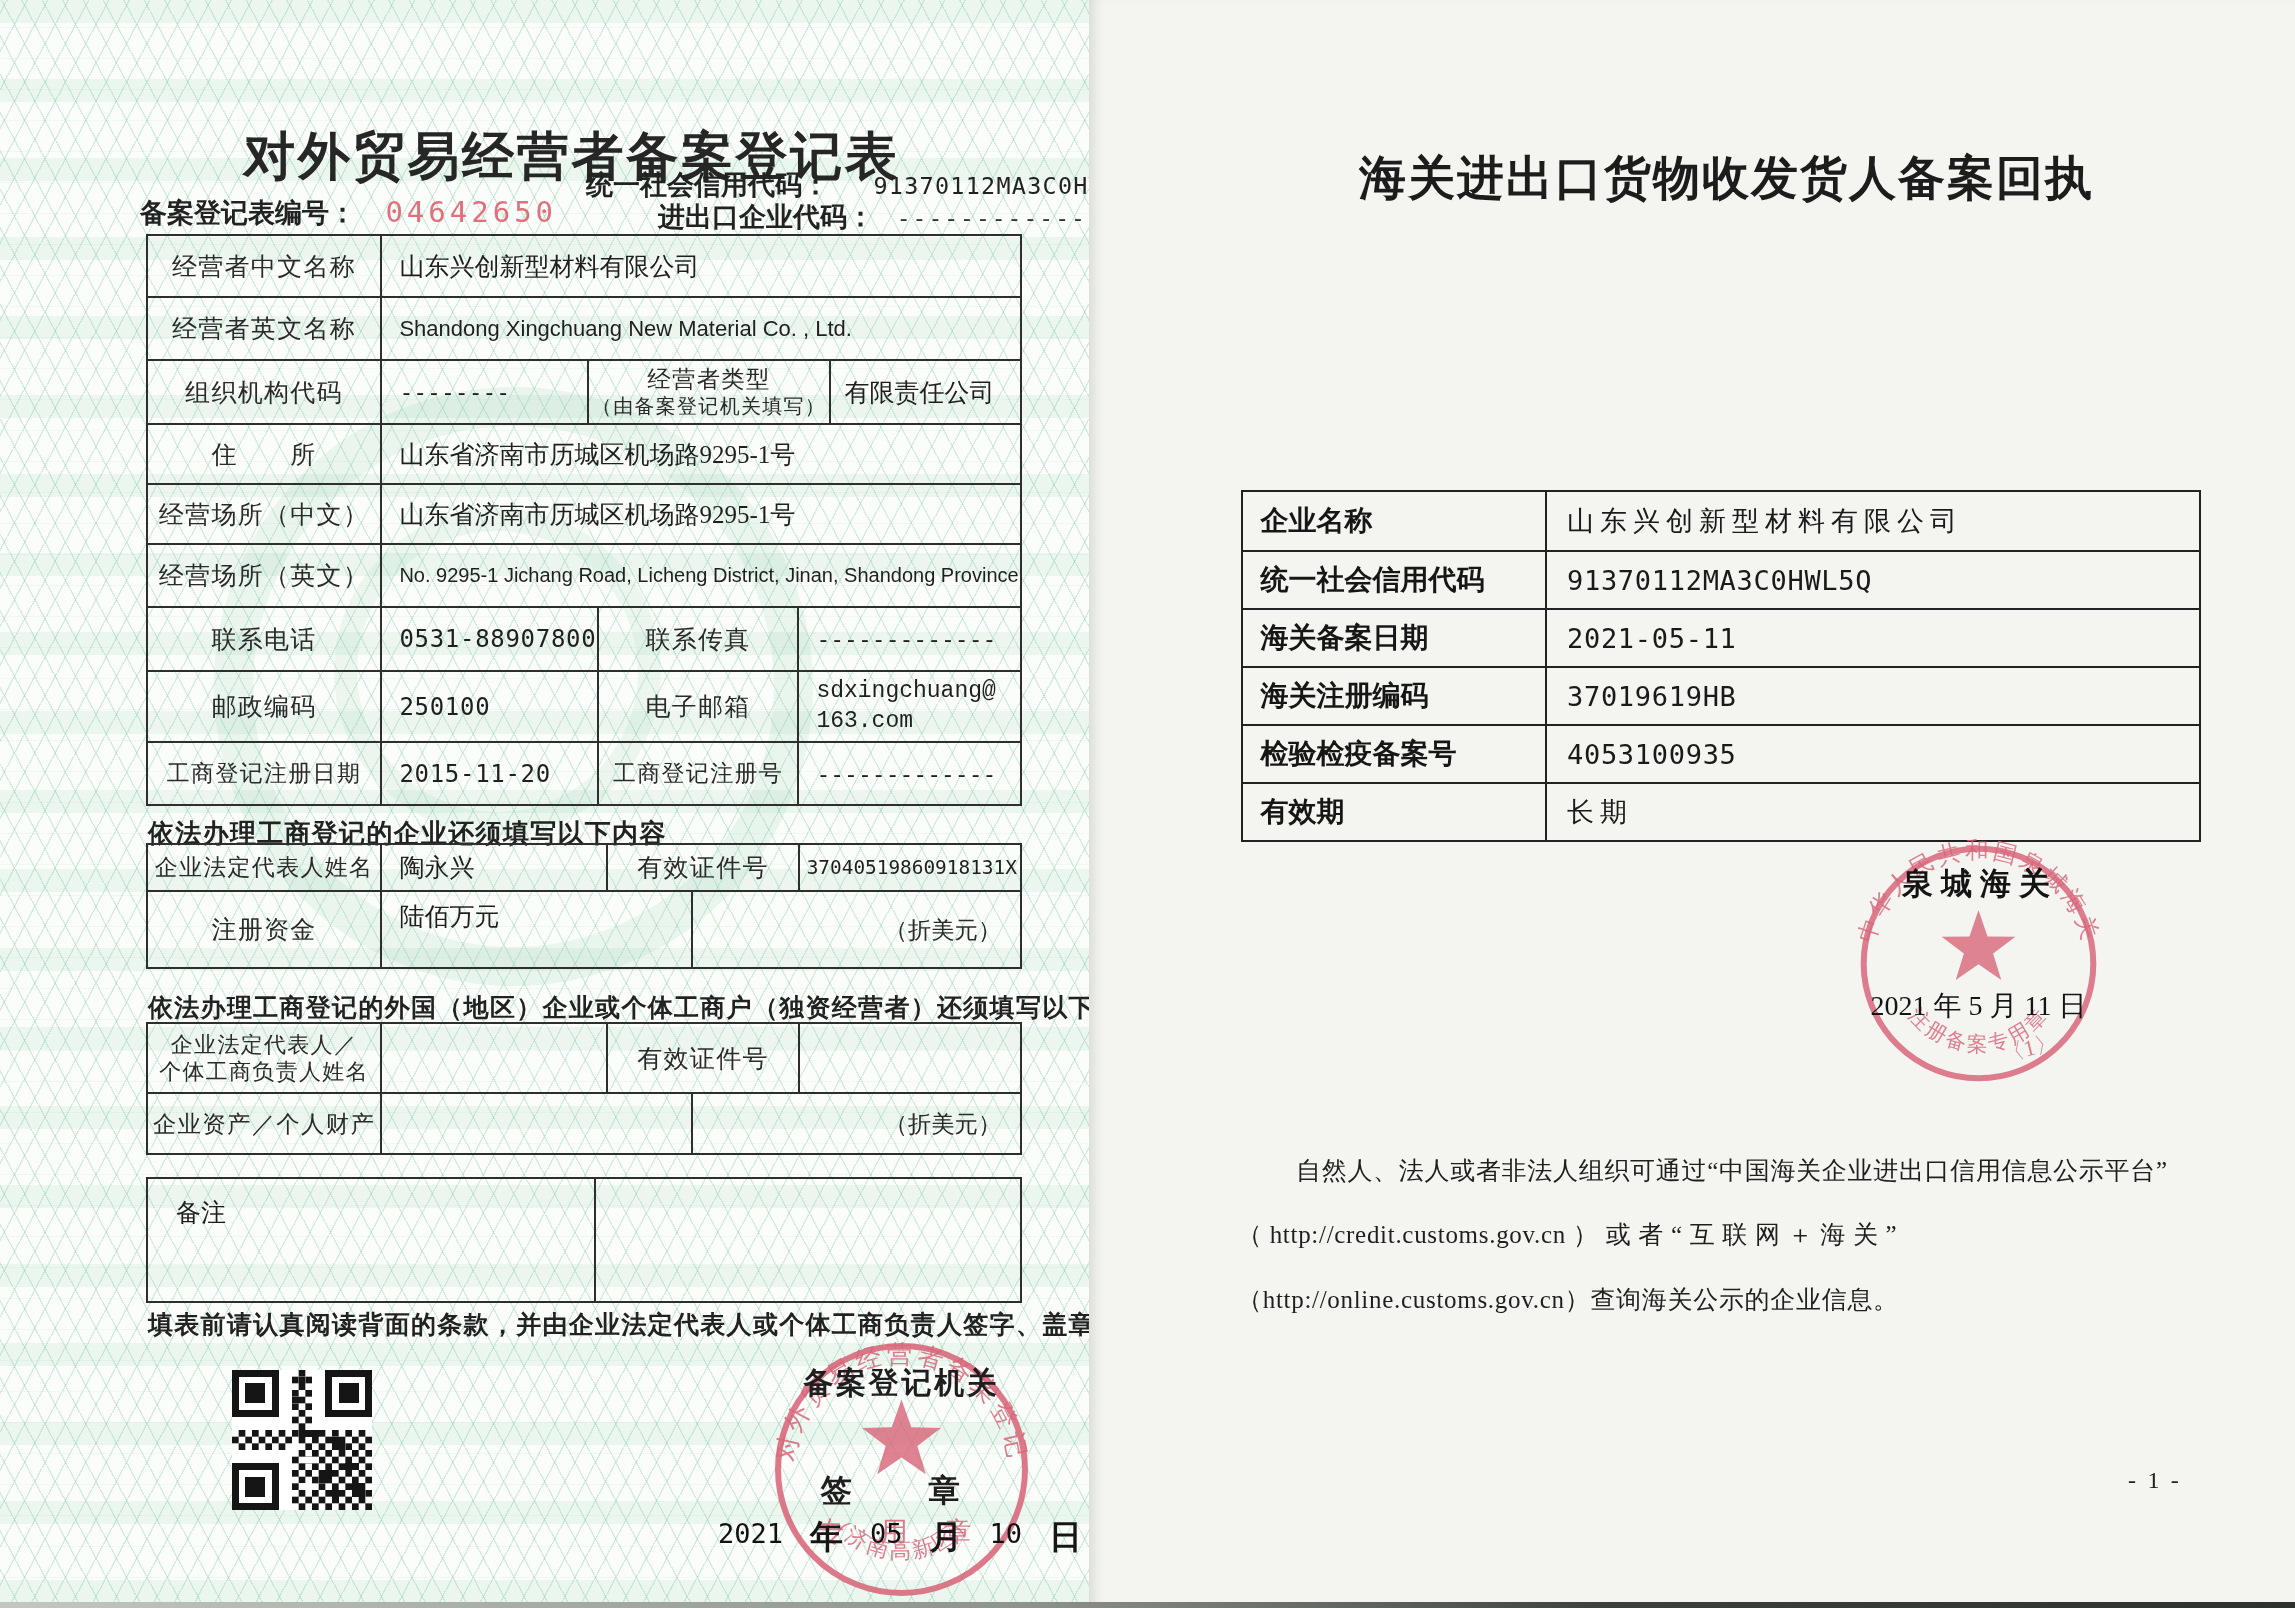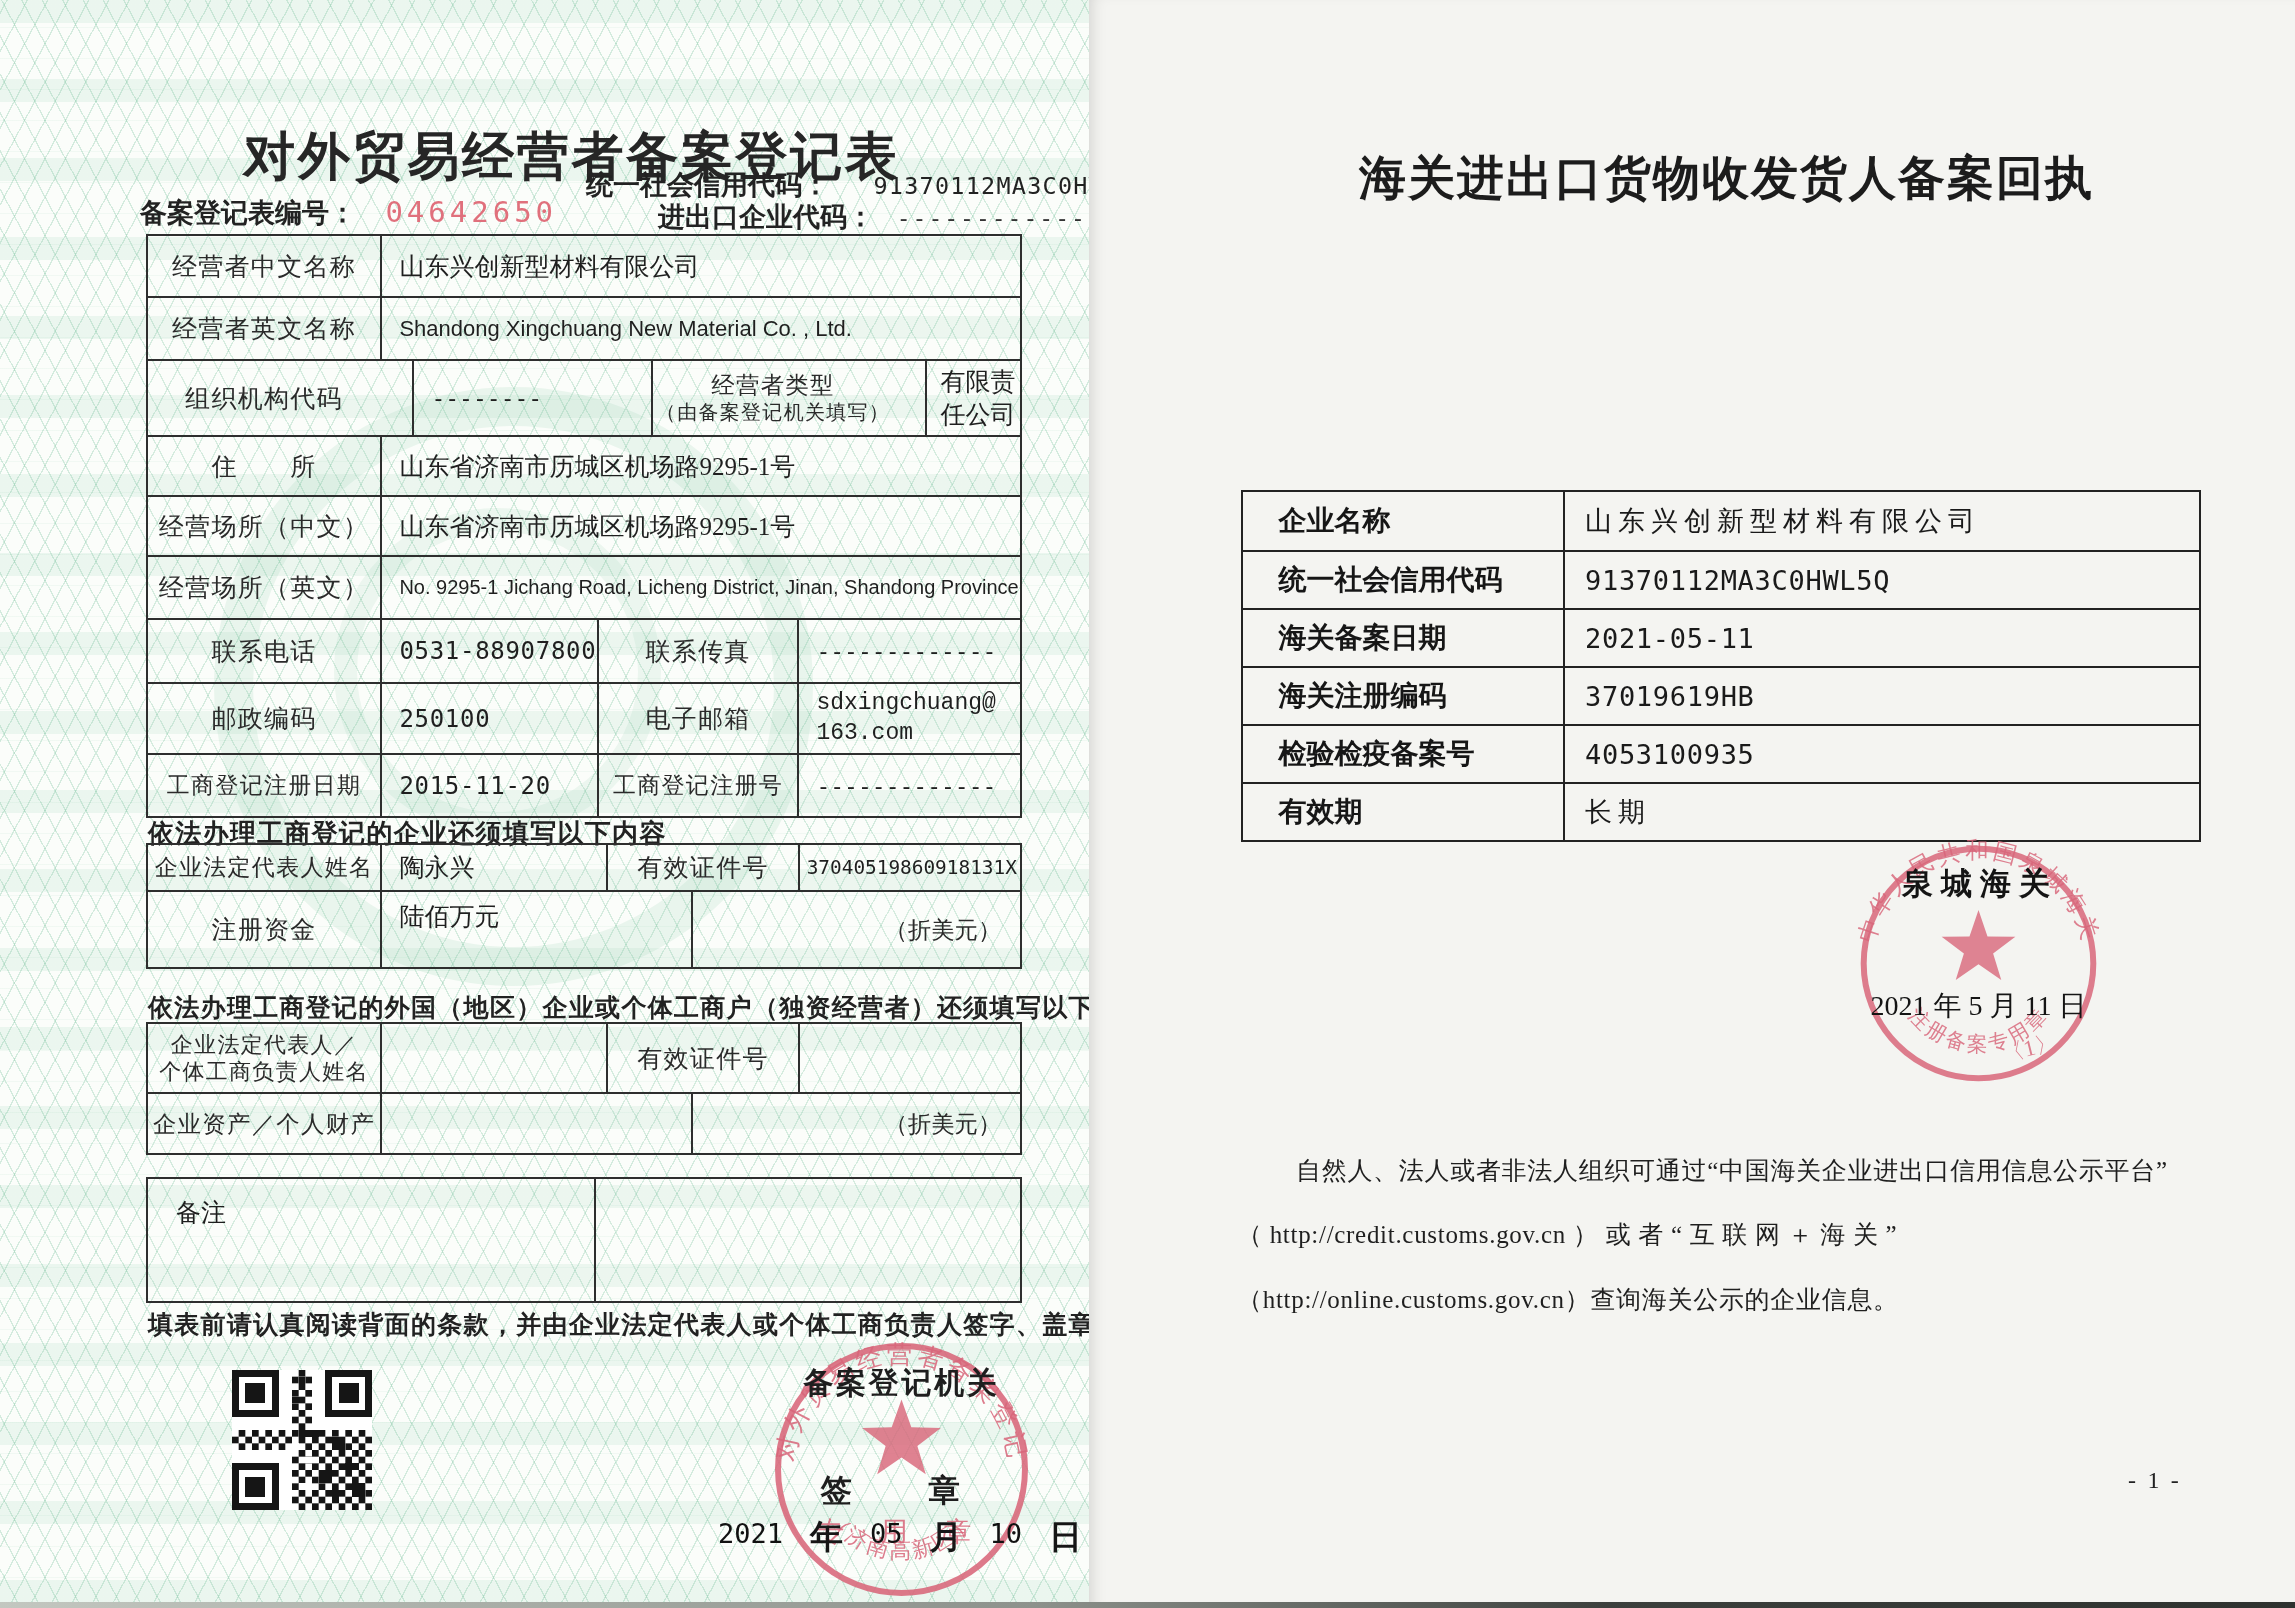--- a/index.html
+++ b/index.html
@@ -61,21 +61,21 @@
     justify-content:space-between;align-items:flex-end;z-index:5;}
   .date-row .num{font-family:"DejaVu Sans Mono","Liberation Mono",monospace;
     font-size:27px;transform:translateY(-10.7px);color:#111;}
   .date-row .cjk{font-size:33px;font-weight:800;color:#161616;}
 
   
   .r-title{position:absolute;left:1346px;top:147px;width:761px;text-align:center;
     font-size:47px;font-weight:800;letter-spacing:2px;color:#1c1c1c;}
   .r-tbl{position:absolute;left:1241px;top:490px;width:960px;border:2.7px solid #222;
     box-sizing:border-box;}
-  .r-row{display:flex;height:58px;border-top:2px solid #222;box-sizing:border-box;padding-left:18px;}
+  .r-row{display:flex;height:58px;border-top:2px solid #222;box-sizing:border-box;}
   .r-row:first-child{border-top:none;}
   .r-lab{width:302px;display:flex;align-items:center;padding-left:17.4px;box-sizing:border-box;
     font-family:"Liberation Sans","DejaVu Sans",sans-serif;font-size:28px;font-weight:700;color:#161616;}
   .r-val{flex:1;border-left:2px solid #222;display:flex;align-items:center;padding-left:20px;
     box-sizing:border-box;font-family:"DejaVu Sans Mono","Liberation Mono",monospace;
     font-size:27px;color:#1a1a1a;letter-spacing:0.7px;}
   .r-val.cn{font-family:"Liberation Serif","DejaVu Serif",serif;letter-spacing:6px;}
   .r-stamp{position:absolute;left:1845px;top:830px;}
   .r-stamp-name{position:absolute;left:1870px;top:863px;width:220px;text-align:center;
     font-size:31px;font-weight:700;letter-spacing:8px;color:#141414;z-index:5;}
@@ -114,21 +114,21 @@
 
   <div class="tbl" style="left:146px;top:234px;width:876px;">
     <div class="trow" style="height:60px;">
       <div class="tc lab" style="width:232px;">经营者中文名称</div>
       <div class="tc val" style="flex:1;">山东兴创新型材料有限公司</div>
     </div>
     <div class="trow" style="height:63px;">
       <div class="tc lab" style="width:232px;font-family:Liberation Serif, serif;">经营者英文名称</div>
       <div class="tc val val-en" style="flex:1;">Shandong Xingchuang New Material Co. , Ltd.</div>
     </div>
-    <div class="trow" style="height:76px;gap:32px;">
+    <div class="trow" style="height:64px;">
       <div class="tc lab" style="width:232px;">组织机构代码</div>
       <div class="tc val dash" style="width:207px;">--------</div>
       <div class="tc lab two-line" style="width:242px;">
         <span style="font-size:23.4px;">经营者类型</span>
         <span style="font-size:20px;">（由备案登记机关填写）</span>
       </div>
       <div class="tc val" style="flex:1;padding-left:13.4px;">有限责任公司</div>
     </div>
     <div class="trow" style="height:60px;">
       <div class="tc lab" style="width:232px;">住　　所</div>

